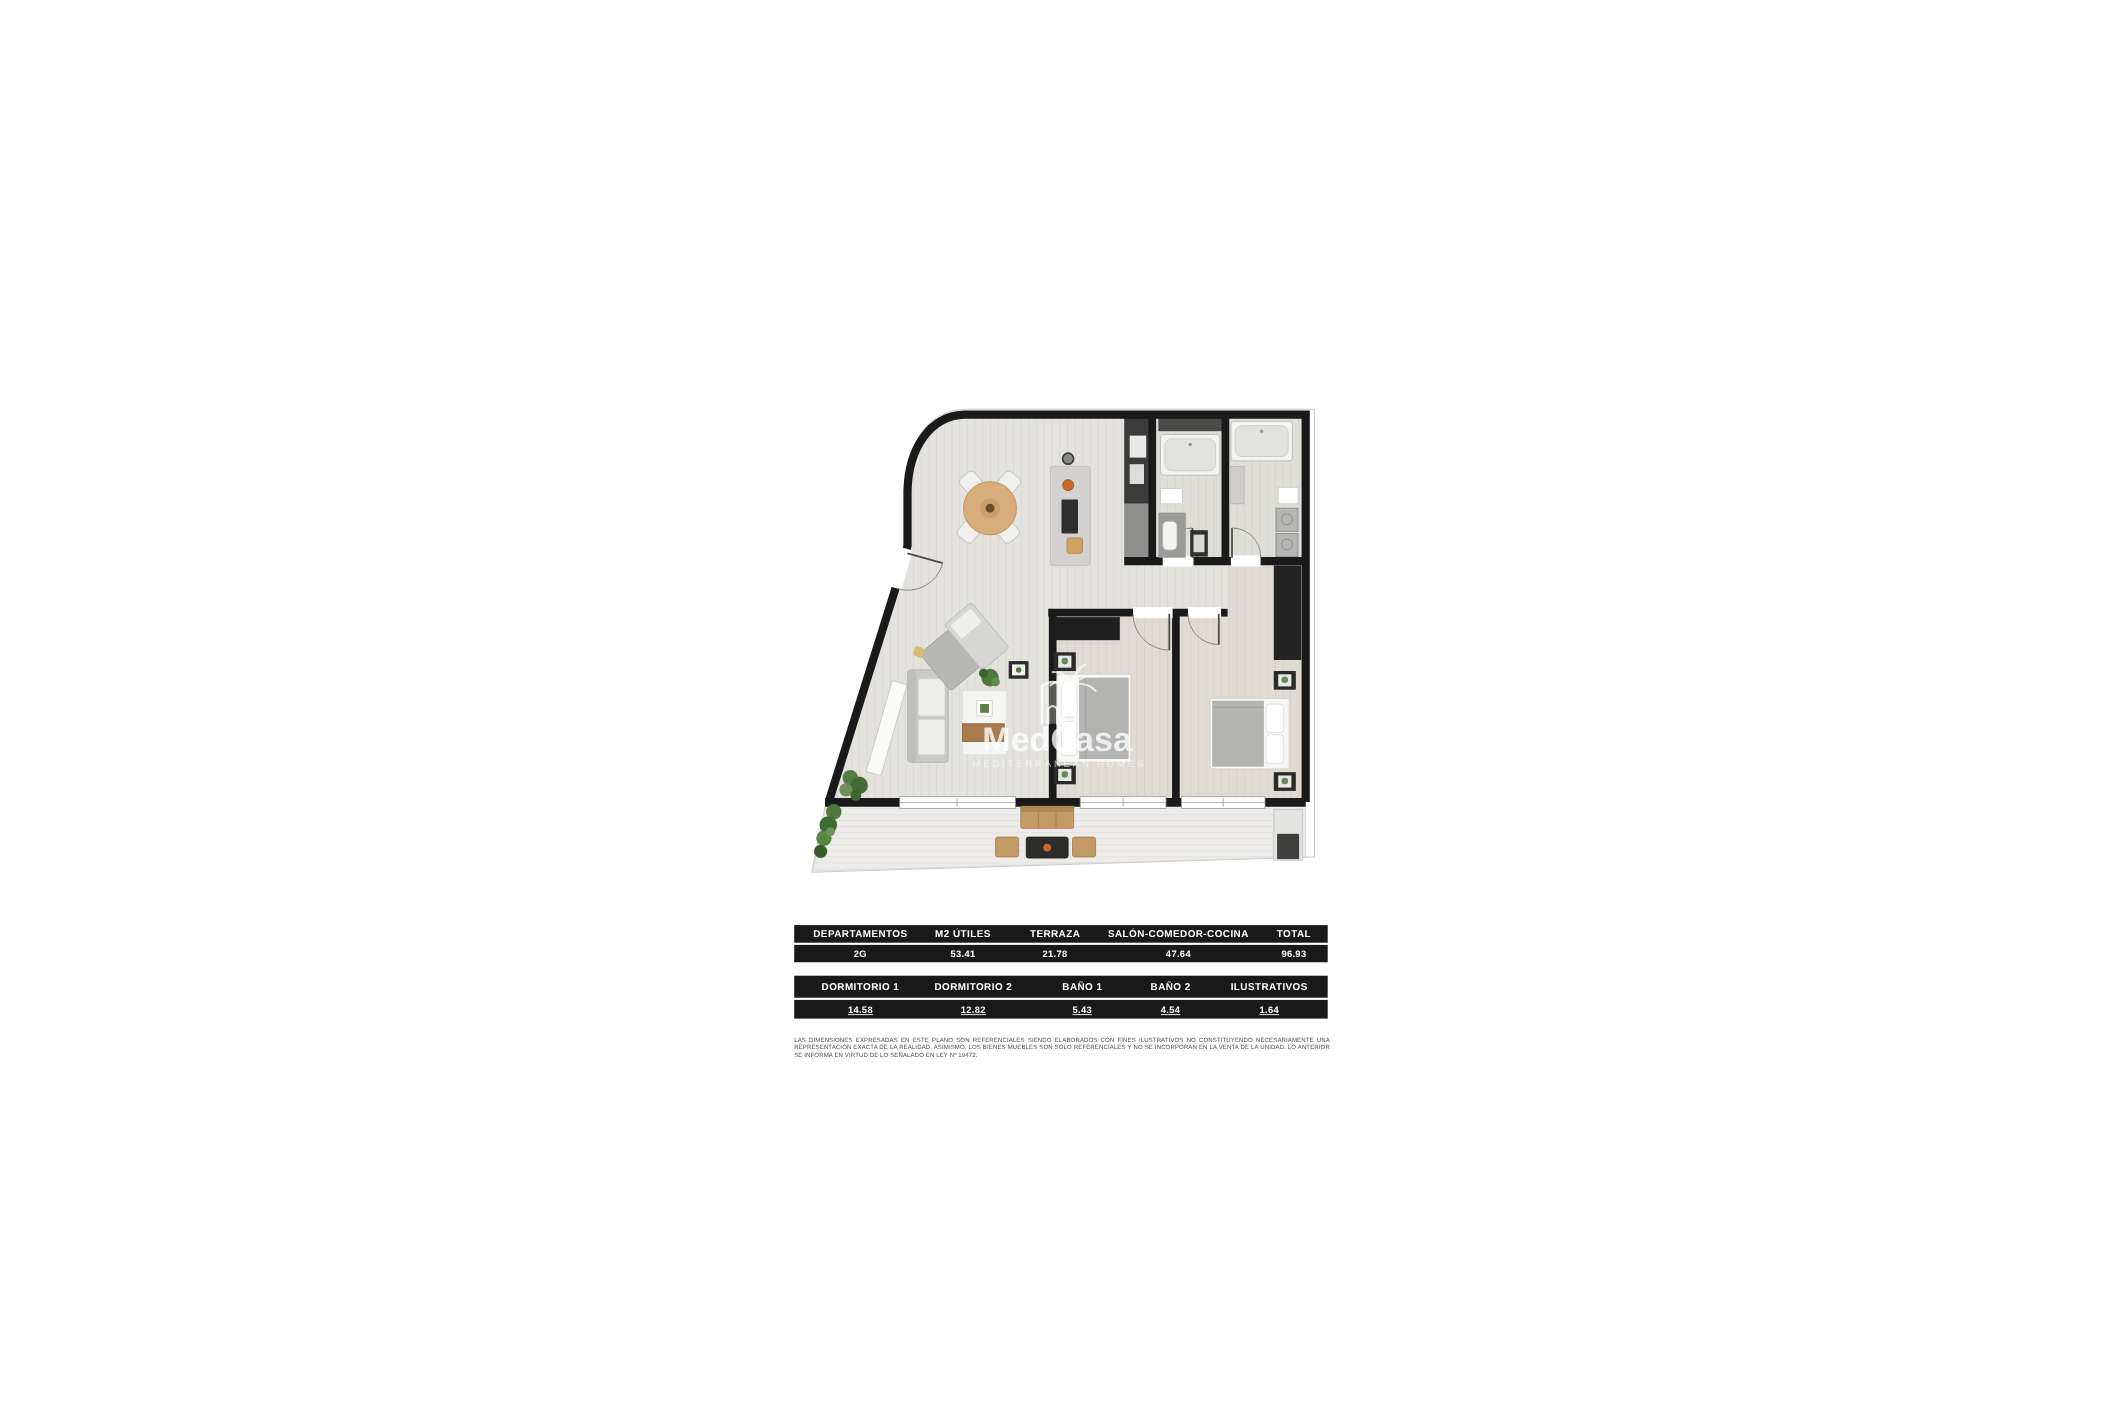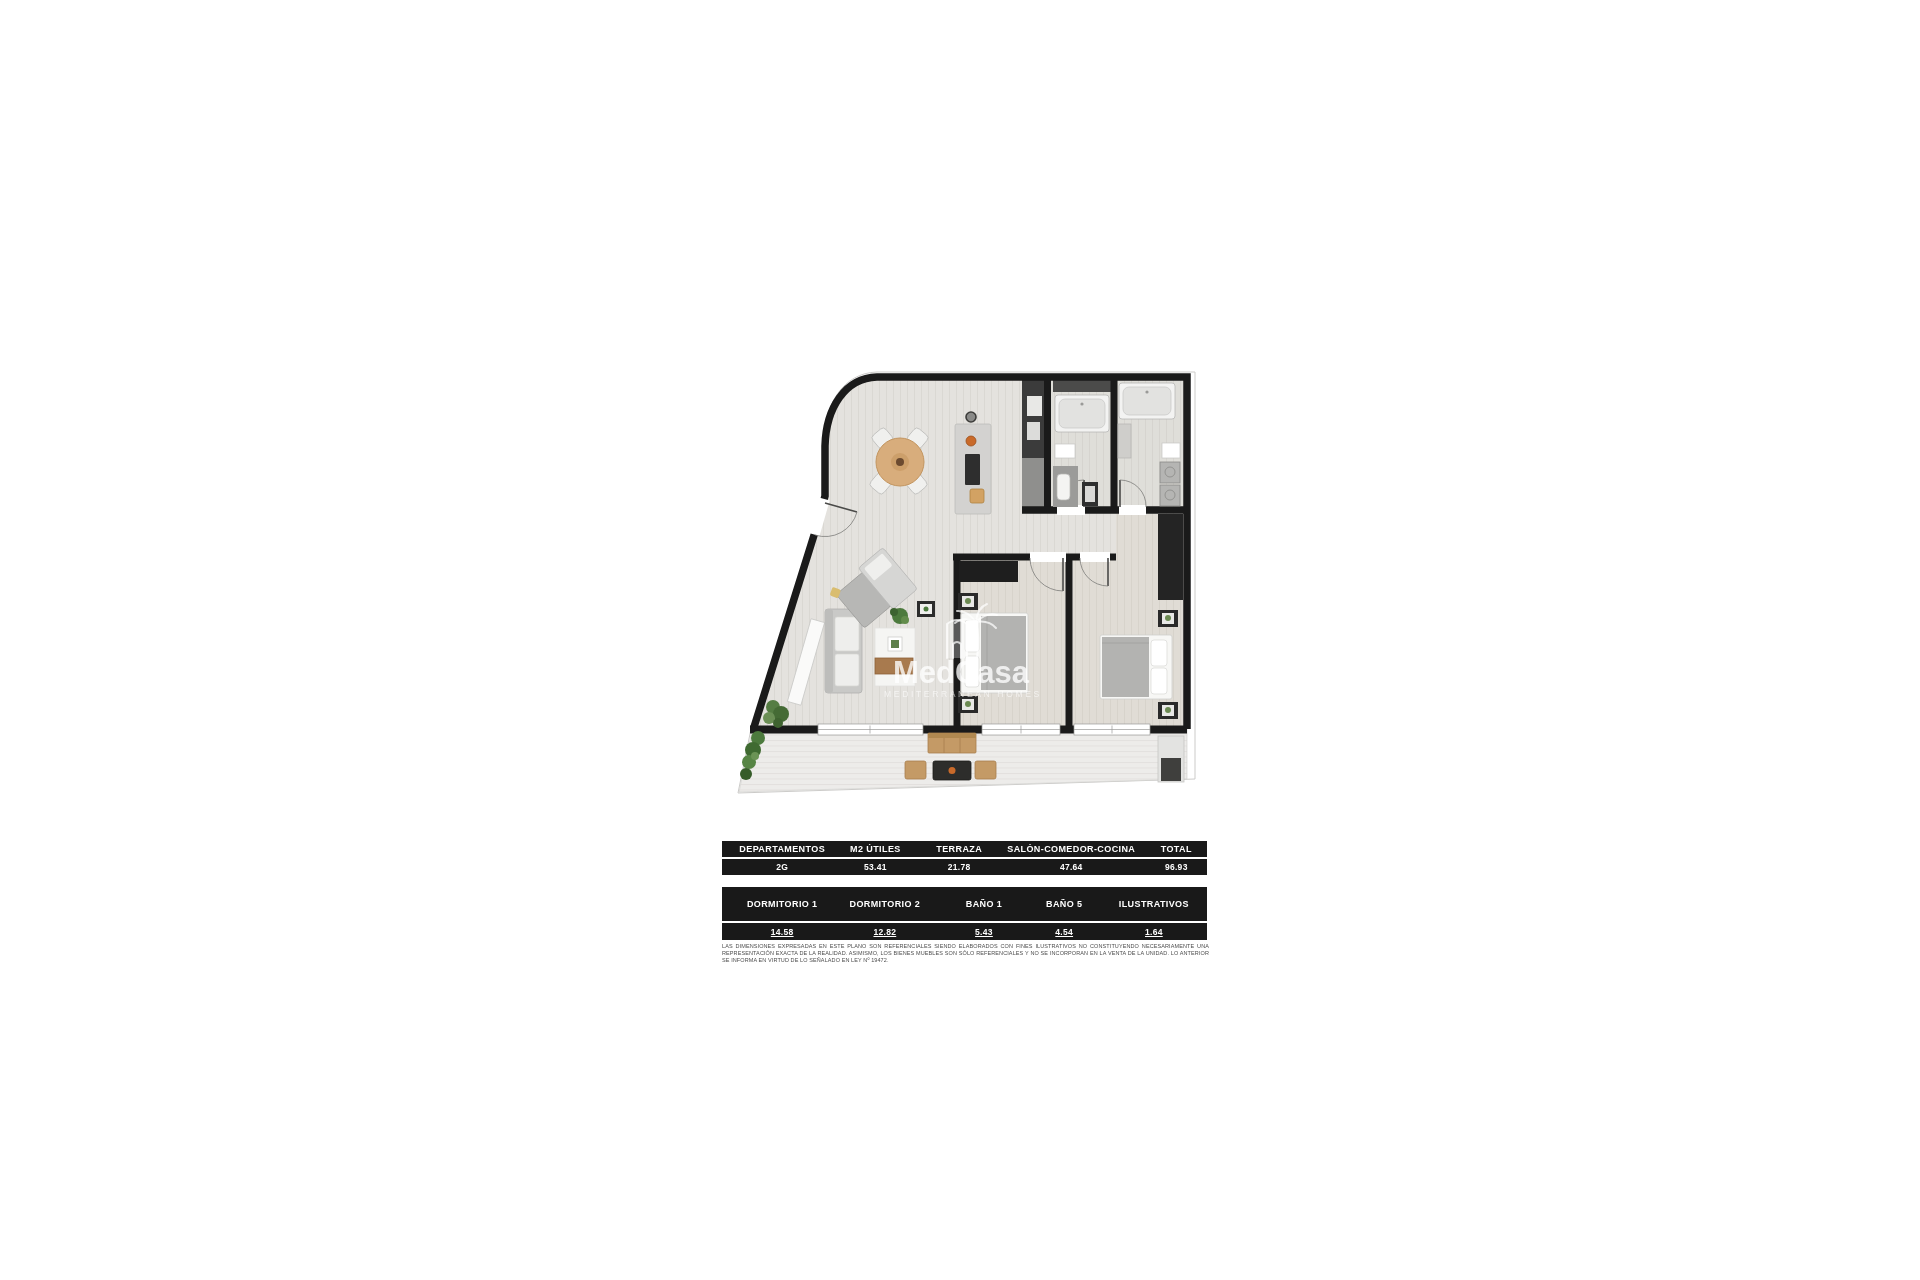--- a/index.html
+++ b/index.html
@@ -8,21 +8,21 @@
   .plan-wrap{position:absolute;left:725px;top:355px;width:490px;height:445px;}
   .plan-wrap svg{display:block;width:100%;height:100%;}
 
   .tables{position:absolute;left:722px;top:830px;width:485px;}
   .data-table{width:100%;}
   .data-table .row{display:grid;background:#191919;color:#ffffff;align-items:center;padding-left:13px;}
   .t1 .row{grid-template-columns:20% 19.5% 16% 31.5% 13%;}
   .t2 .row{grid-template-columns:20% 23.5% 18.5% 15.5% 22.5%;}
   .row.hdr{height:16px;font-size:9px;font-weight:700;letter-spacing:.4px;}
   .row.val{height:16px;font-size:8.5px;font-weight:700;letter-spacing:.3px;margin-top:2px;}
-  .t2 .row.hdr{height:34px;}
+  .t2 .row.hdr{height:20px;}
   .t2 .row.val{height:17px;text-decoration:underline;}
   .cell{text-align:center;white-space:nowrap;overflow:hidden;}
   .table-gap{height:12px;background:#ffffff;}
 
   .disclaimer{position:absolute;left:722px;top:932px;width:487px;
       font-size:5.5px;line-height:6.9px;color:#4d4d4d;font-weight:500;
       letter-spacing:.1px;text-align:justify;text-transform:uppercase;}
 </style>
 </head>
 <body>
@@ -316,21 +316,21 @@
       </div>
     </div>
 
     <div class="table-gap"></div>
 
     <div class="data-table t2">
       <div class="row hdr">
         <div class="cell">DORMITORIO 1</div>
         <div class="cell">DORMITORIO 2</div>
         <div class="cell">BAÑO 1</div>
-        <div class="cell">BAÑO 5</div>
+        <div class="cell">BAÑO 2</div>
         <div class="cell">ILUSTRATIVOS</div>
       </div>
       <div class="row val">
         <div class="cell">14.58</div>
         <div class="cell">12.82</div>
         <div class="cell">5.43</div>
         <div class="cell">4.54</div>
         <div class="cell">1.64</div>
       </div>
     </div>

